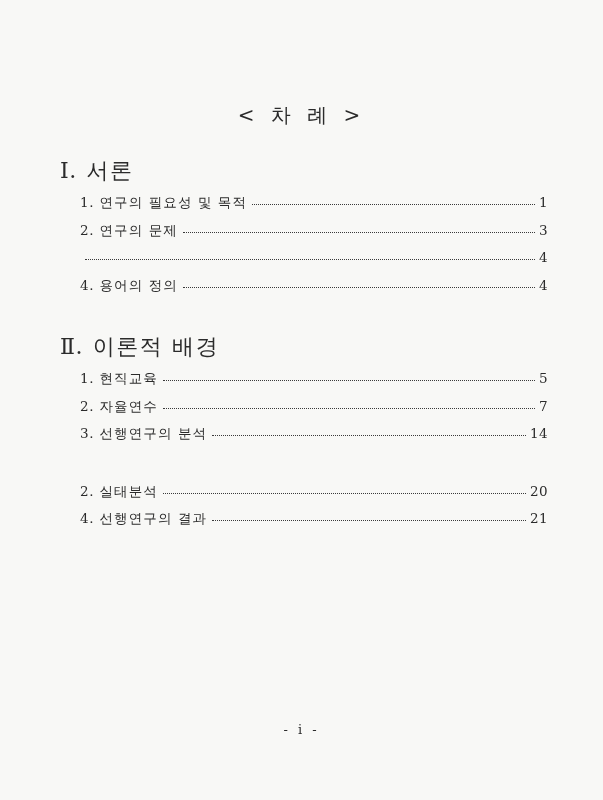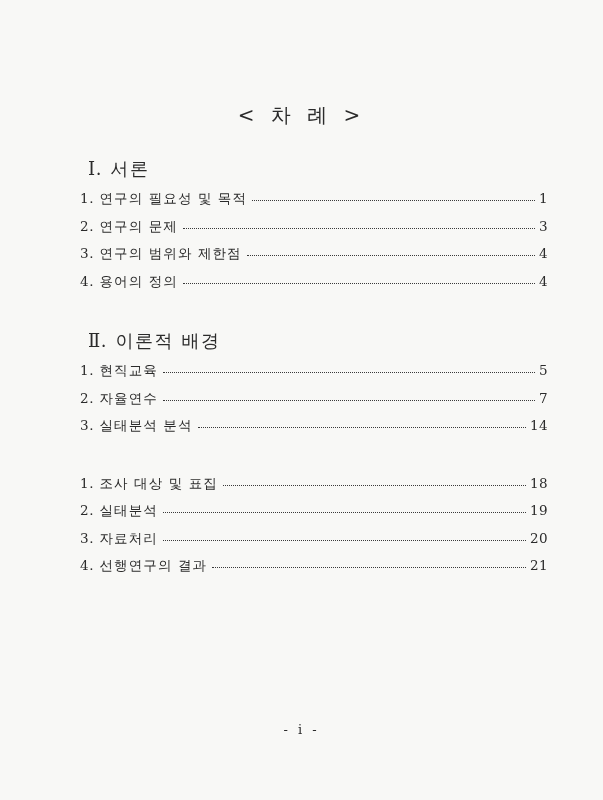--- a/index.html
+++ b/index.html
@@ -44,23 +44,23 @@
     top: 160px;
     left: 0;
     width: 603px;
   }
 
   .section {
     margin-bottom: 0;
   }
 
   .section-heading {
-    font-size: 18px;
+    font-size: 22px;
     color: #2b2b2b;
-    padding-left: 88px;
+    padding-left: 60px;
     letter-spacing: 1.2px;
     line-height: 1.0;
     margin-top: 0;
     margin-bottom: 14px;
   }
   .section-heading .numeral {
     letter-spacing: 0.5px;
   }
   .section-heading .sep {
     letter-spacing: 2px;
@@ -140,21 +140,20 @@
           <span class="entry-label"><span class="entry-num-prefix">1.</span> <span>연구의 필요성 및 목적</span></span>
           <span class="leader"></span>
           <span class="entry-page">1</span>
         </div>
         <div class="entry">
           <span class="entry-label"><span class="entry-num-prefix">2.</span> <span>연구의 문제</span></span>
           <span class="leader"></span>
           <span class="entry-page">3</span>
         </div>
         <div class="entry">
-          <span class="entry-label"><span class="entry-num-prefix">3.</span> <span>연구의 범위와 제한점</span></span>
           <span class="leader"></span>
           <span class="entry-page">4</span>
         </div>
         <div class="entry">
           <span class="entry-label"><span class="entry-num-prefix">4.</span> <span>용어의 정의</span></span>
           <span class="leader"></span>
           <span class="entry-page">4</span>
         </div>
       </div>
       <div class="gap-after-section"></div>
@@ -164,39 +163,29 @@
           <span class="entry-label"><span class="entry-num-prefix">1.</span> <span>현직교육</span></span>
           <span class="leader"></span>
           <span class="entry-page">5</span>
         </div>
         <div class="entry">
           <span class="entry-label"><span class="entry-num-prefix">2.</span> <span>자율연수</span></span>
           <span class="leader"></span>
           <span class="entry-page">7</span>
         </div>
         <div class="entry">
-          <span class="entry-label"><span class="entry-num-prefix">3.</span> <span>실태분석 분석</span></span>
+          <span class="entry-label"><span class="entry-num-prefix">3.</span> <span>선행연구의 분석</span></span>
           <span class="leader"></span>
           <span class="entry-page">14</span>
         </div>
       </div>
       <div class="gap-after-section"></div>
       <div class="section">
         <div class="entry">
-          <span class="entry-label"><span class="entry-num-prefix">1.</span> <span>조사 대상 및 표집</span></span>
-          <span class="leader"></span>
-          <span class="entry-page">18</span>
-        </div>
-        <div class="entry">
           <span class="entry-label"><span class="entry-num-prefix">2.</span> <span>실태분석</span></span>
-          <span class="leader"></span>
-          <span class="entry-page">19</span>
-        </div>
-        <div class="entry">
-          <span class="entry-label"><span class="entry-num-prefix">3.</span> <span>자료처리</span></span>
           <span class="leader"></span>
           <span class="entry-page">20</span>
         </div>
         <div class="entry">
           <span class="entry-label"><span class="entry-num-prefix">4.</span> <span>선행연구의 결과</span></span>
           <span class="leader"></span>
           <span class="entry-page">21</span>
         </div>
       </div>
     </div>

